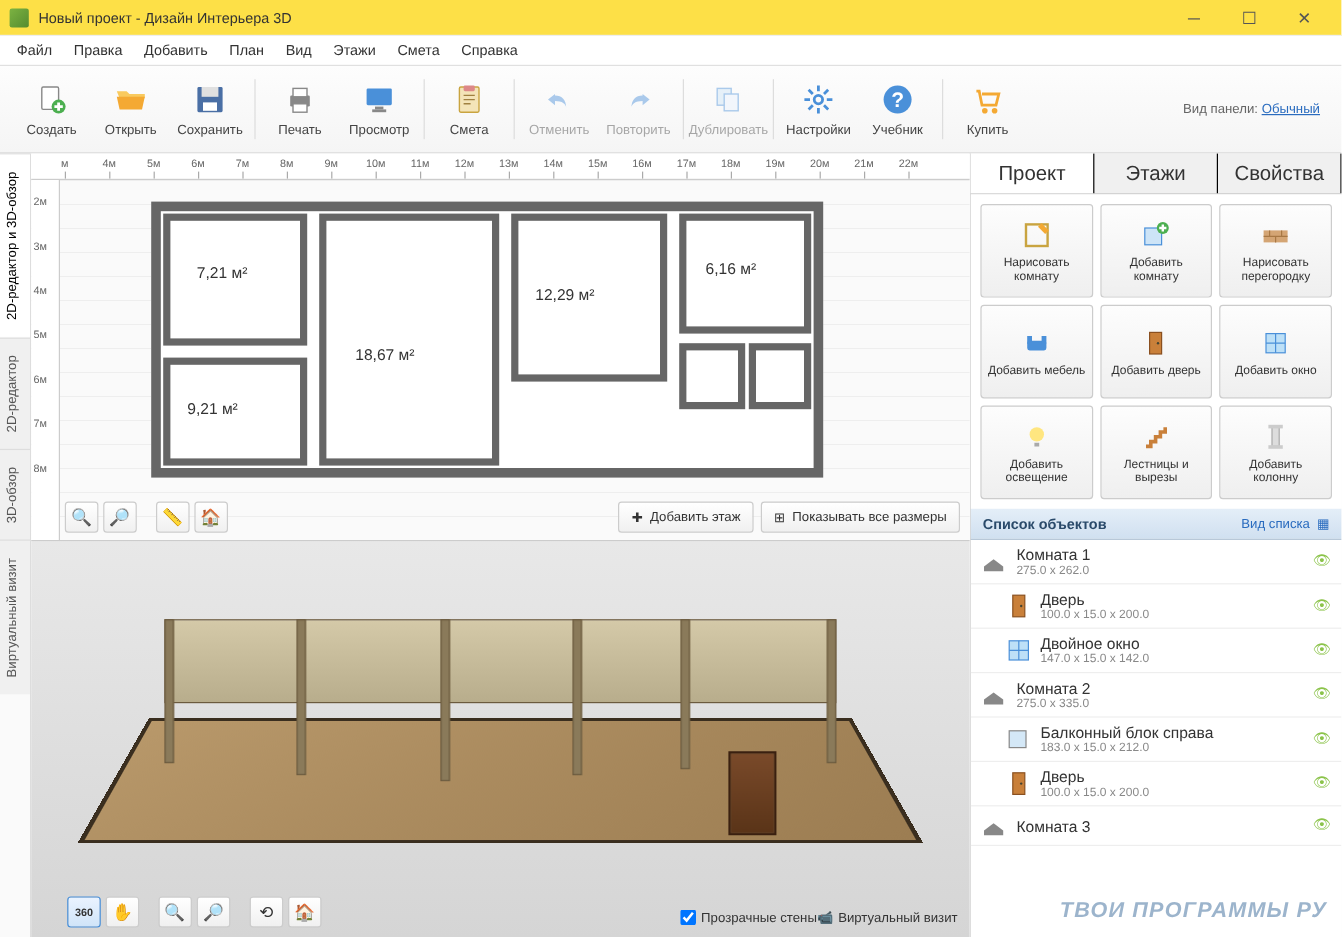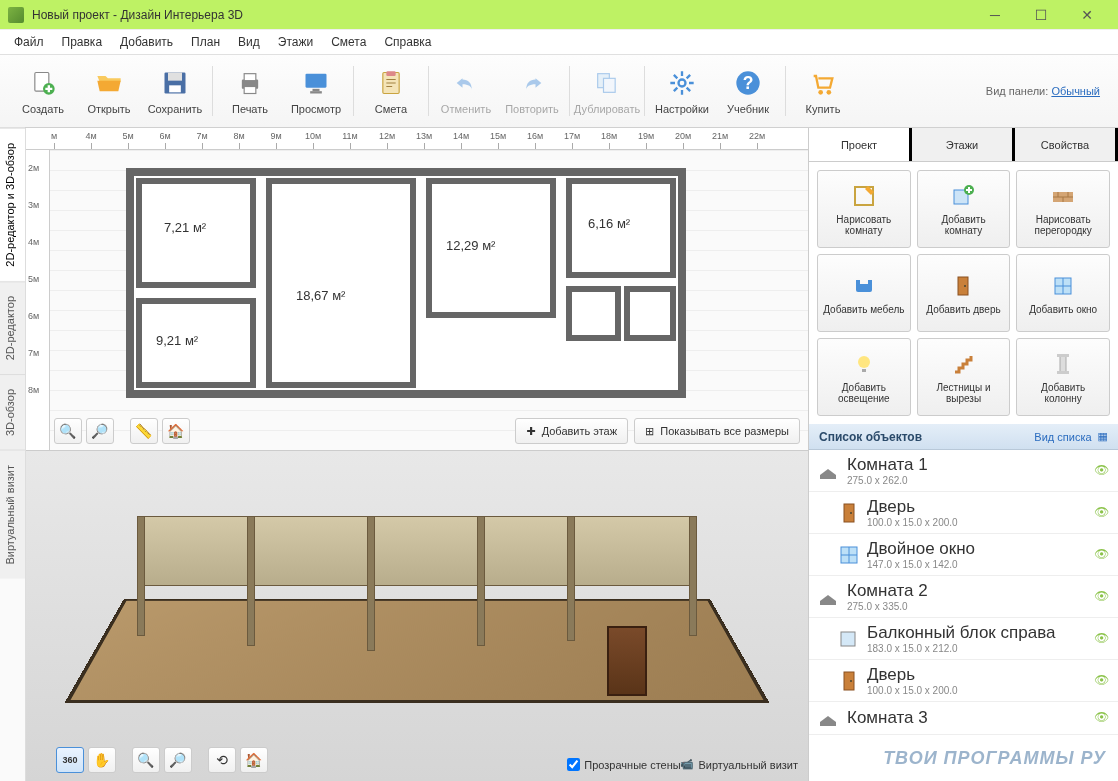--- a/index.html
+++ b/index.html
@@ -1,19 +1,19 @@
 <!DOCTYPE html>
 <html><head>
 <meta charset="utf-8">
 <style>
 * { margin: 0; padding: 0; box-sizing: border-box; font-family: "Segoe UI", Tahoma, sans-serif; }
 body { background: #fff; font-size: 12px; color: #333; width: 1118px; height: 781px; overflow: hidden; position: relative; }
 
 
-.titlebar { height: 30px; display: flex; align-items: center; padding: 0 8px; background: #bef264; border-bottom: 1px solid #eee; }
+.titlebar { height: 30px; display: flex; align-items: center; padding: 0 8px; background: #fde047; border-bottom: 1px solid #eee; }
 .titlebar .app-icon { width: 16px; height: 16px; background: linear-gradient(135deg,#7cb342,#558b2f); border-radius: 2px; margin-right: 8px; }
 .titlebar .title { flex: 1; font-size: 12px; color: #333; }
 .titlebar .win-controls { display: flex; gap: 0; }
 .titlebar .win-btn { width: 46px; height: 30px; display: flex; align-items: center; justify-content: center; cursor: pointer; font-size: 14px; color: #555; }
 
 
 .menubar { height: 24px; display: flex; align-items: center; padding: 0 6px; gap: 2px; }
 .menubar .menu-item { padding: 3px 8px; cursor: pointer; font-size: 12px; }
 
 
@@ -55,35 +55,35 @@
 .iso-floor { position: absolute; left: 0; top: 80px; width: 640px; height: 180px; background: linear-gradient(135deg,#b8986a,#9c7d52); transform: perspective(800px) rotateX(55deg); border: 4px solid #3a2e1f; }
 .iso-wall { position: absolute; background: linear-gradient(#d4c9a8,#b8ad8c); border: 1px solid #6b5a3e; }
 
 .view3d-toolbar { position: absolute; left: 30px; bottom: 8px; display: flex; gap: 4px; align-items: center; }
 .view3d-right { position: absolute; right: 10px; bottom: 10px; display: flex; align-items: center; font-size: 11px; }
 .checkbox-lbl { display: flex; align-items: center; gap: 4px; cursor: pointer; }
 
 
 .right-panel { width: 310px; border-left: 1px solid #ccc; background: #fafafa; display: flex; flex-direction: column; }
 .rp-tabs { display: flex; height: 34px; border-bottom: 1px solid #ccc; background: #f0f0f0; }
-.rp-tab { flex: 1; display: flex; align-items: center; justify-content: center; font-size: 11px; cursor: pointer; border-right: 3px solid #000000; }
+.rp-tab { flex: 1; display: flex; align-items: center; justify-content: center; font-size: 17px; cursor: pointer; border-right: 1px solid #000000; }
 .rp-tab.active { background: #fff; font-weight: 500; }
 .rp-section-hdr { height: 26px; background: linear-gradient(#e4eef8,#d0e0f0); border-bottom: 1px solid #b8c8d8; display: flex; align-items: center; padding: 0 10px; font-size: 12px; font-weight: 600; color: #2a4a6a; justify-content: space-between; }
 .rp-section-hdr .hdr-right { font-weight: normal; font-size: 11px; color: #2a6cbf; display: flex; align-items: center; gap: 6px; }
 
 .tool-grid { display: grid; grid-template-columns: repeat(3,1fr); gap: 6px; padding: 8px; background: #fff; }
 .grid-btn { height: 78px; border: 1px solid #ccc; background: linear-gradient(#fdfdfd,#efefef); border-radius: 3px; display: flex; flex-direction: column; align-items: center; justify-content: center; gap: 4px; cursor: pointer; font-size: 10px; text-align: center; padding: 4px; }
 .grid-btn .gicon { width: 28px; height: 28px; display: flex; align-items: center; justify-content: center; }
 
 .object-list { flex: 1; overflow-y: auto; background: #fff; }
 .obj-item { display: flex; align-items: center; padding: 5px 8px; border-bottom: 1px solid #eee; gap: 8px; cursor: pointer; }
 .obj-item.child { padding-left: 28px; }
 .obj-icon { width: 22px; height: 22px; display: flex; align-items: center; justify-content: center; flex-shrink: 0; }
 .obj-text { flex: 1; }
-.obj-name { font-size: 17px; }
+.obj-name { font-size: 13px; }
 .obj-dim { font-size: 10px; color: #888; }
 .obj-eye { width: 16px; height: 16px; color: #8bc34a; cursor: pointer; }
 
 .watermark { position: absolute; right: 12px; bottom: 12px; font-size: 18px; font-weight: bold; font-style: italic; color: rgba(90,130,170,0.6); pointer-events: none; letter-spacing: 1px; }
 </style>
 </head>
 <body>
 
 <div class="titlebar">
   <div class="app-icon"></div>

